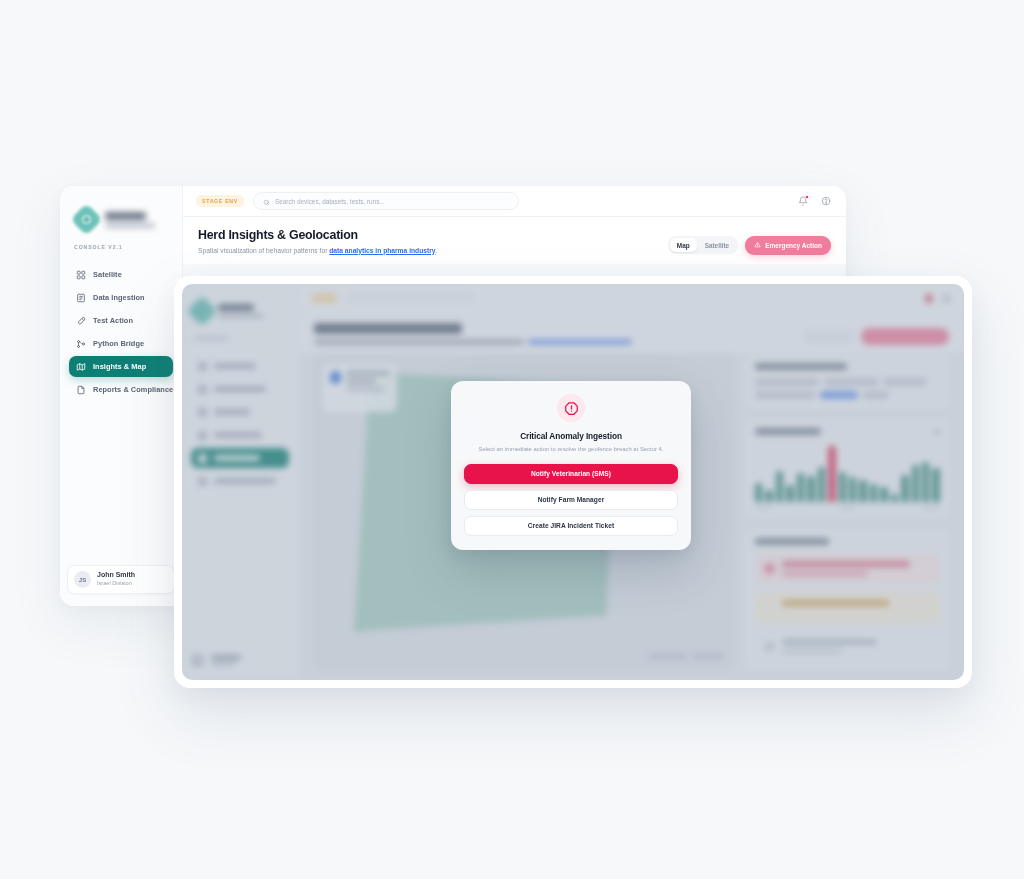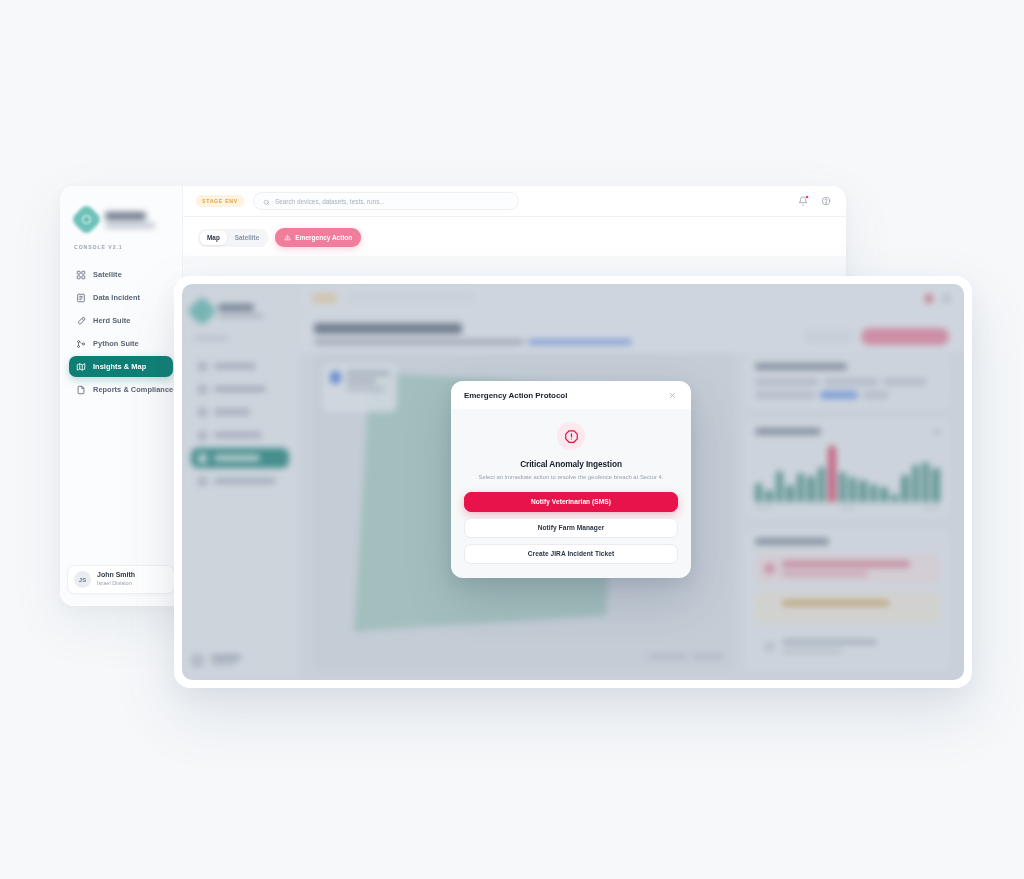--- a/index.html
+++ b/index.html
@@ -561,43 +561,43 @@
         <span>Satellite</span>
       </div>
 
       <div class="nav-item">
         <span class="nav-ico">
           <svg viewBox="0 0 24 24" fill="none" stroke="currentColor" stroke-width="2">
             <rect x="4" y="3" width="16" height="18" rx="2"></rect>
               <path d="M8 8h8M8 12h8M8 16h5"></path>
           </svg>
         </span>
-        <span>Data Incident</span>
+        <span>Data Ingestion</span>
       </div>
 
       <div class="nav-item">
         <span class="nav-ico">
           <svg viewBox="0 0 24 24" fill="none" stroke="currentColor" stroke-width="2" stroke-linecap="round">
             <path d="M17 3 6 14a4 4 0 0 0 5 5L21 8z"></path>
               <path d="M14 6l4 4"></path>
           </svg>
         </span>
-        <span>Herd Suite</span>
+        <span>Test Action</span>
       </div>
 
       <div class="nav-item">
         <span class="nav-ico">
           <svg viewBox="0 0 24 24" fill="none" stroke="currentColor" stroke-width="2" stroke-linecap="round">
             <circle cx="6" cy="6" r="2.4"></circle>
               <circle cx="6" cy="18" r="2.4"></circle>
               <circle cx="18" cy="12" r="2.4"></circle>
             <path d="M6 8.5v7M8.4 6.8c4 0 3.6 5.2 7.4 5.2"></path>
           </svg>
         </span>
-        <span>Python Suite</span>
+        <span>Python Bridge</span>
       </div>
 
       <div class="nav-item active">
         <span class="nav-ico">
           <svg viewBox="0 0 24 24" fill="none" stroke="currentColor" stroke-width="2" stroke-linejoin="round">
             <path d="M9 4 3 6.5v13L9 17l6 2.5 6-2.5v-13L15 7z"></path>
               <path d="M9 4v13M15 7v12.5"></path>
           </svg>
         </span>
         <span>Insights &amp; Map</span>
@@ -651,20 +651,26 @@
       <div class="icon-btn">
         <svg viewBox="0 0 24 24" fill="none" stroke="currentColor" stroke-width="2" stroke-linecap="round">
           <circle cx="12" cy="12" r="9"></circle>
             <path d="M9.6 9.2a2.5 2.5 0 1 1 3.3 2.4c-.7.3-.9.8-.9 1.6"></path>
             <circle cx="12" cy="16.6" r=".6" fill="currentColor"></circle>
         </svg>
       </div>
     </div>
 
     <div class="page-head">
+      <div class="titles">
+        <div class="page-title">Herd Insights &amp; Geolocation</div>
+        <div class="page-sub">
+          <span>Spatial visualization of behavior patterns for </span><a>data analytics in pharma industry</a><span>.</span>
+        </div>
+      </div>
 
       <div class="head-actions">
         <div class="seg">
           <button class="seg-btn active">Map</button>
           <button class="seg-btn">Satellite</button>
         </div>
         <button class="emergency-btn">
           <span>
             <svg viewBox="0 0 24 24" fill="none" stroke="currentColor" stroke-width="2.2" stroke-linejoin="round">
               <path d="M12 4 2.5 20h19z"></path>
@@ -847,28 +853,20 @@
         </div>
       </div>
     </div>
 
     <div class="scrim"></div>
   </div>
 </div>
 
 <div class="modal" role="dialog">
 
-  <div class="modal-head">
-    <div class="modal-title">Emergency Action Protocol</div>
-    <button class="modal-close">
-      <svg viewBox="0 0 24 24" fill="none" stroke="currentColor" stroke-width="2.4" stroke-linecap="round">
-        <path d="M5 5l14 14M19 5L5 19"></path>
-      </svg>
-    </button>
-  </div>
 
   <div class="modal-body">
     <div class="alert-circle">
       <svg viewBox="0 0 24 24" fill="none" stroke="#e8134b" stroke-width="2" stroke-linejoin="round">
         <path d="M8.2 2.8h7.6l5.4 5.4v7.6l-5.4 5.4H8.2L2.8 15.8V8.2z"></path>
         <path d="M12 7.6v5" stroke-linecap="round"></path>
         <circle cx="12" cy="16.1" r=".95" fill="#e8134b" stroke="none"></circle>
       </svg>
     </div>
 

